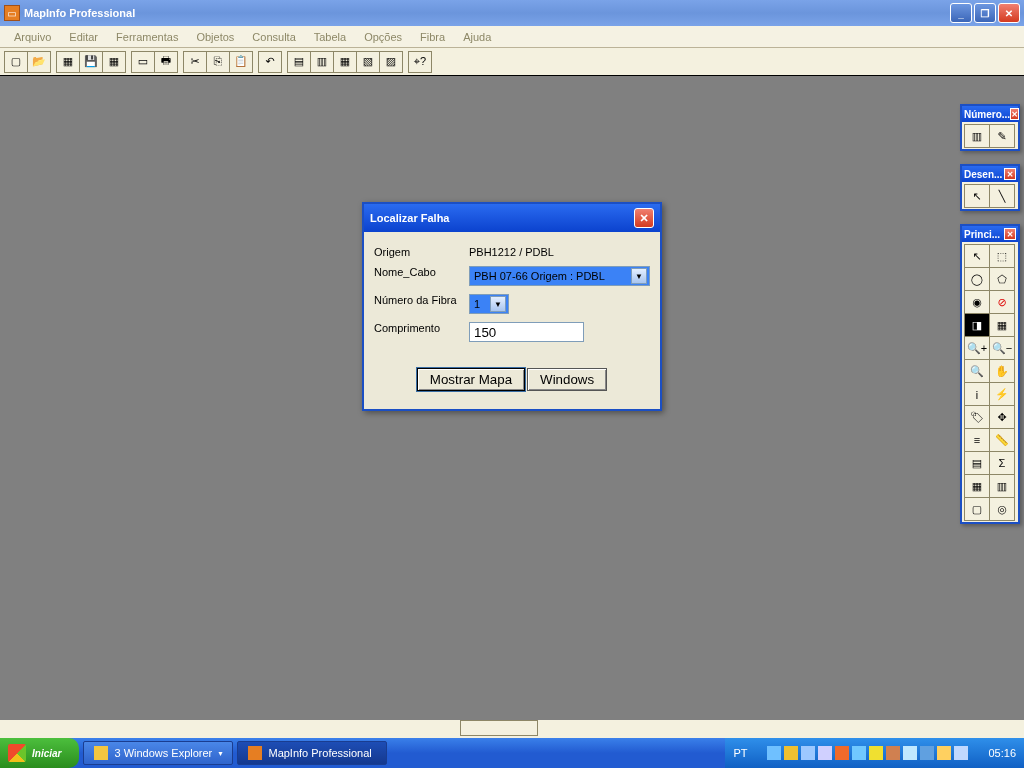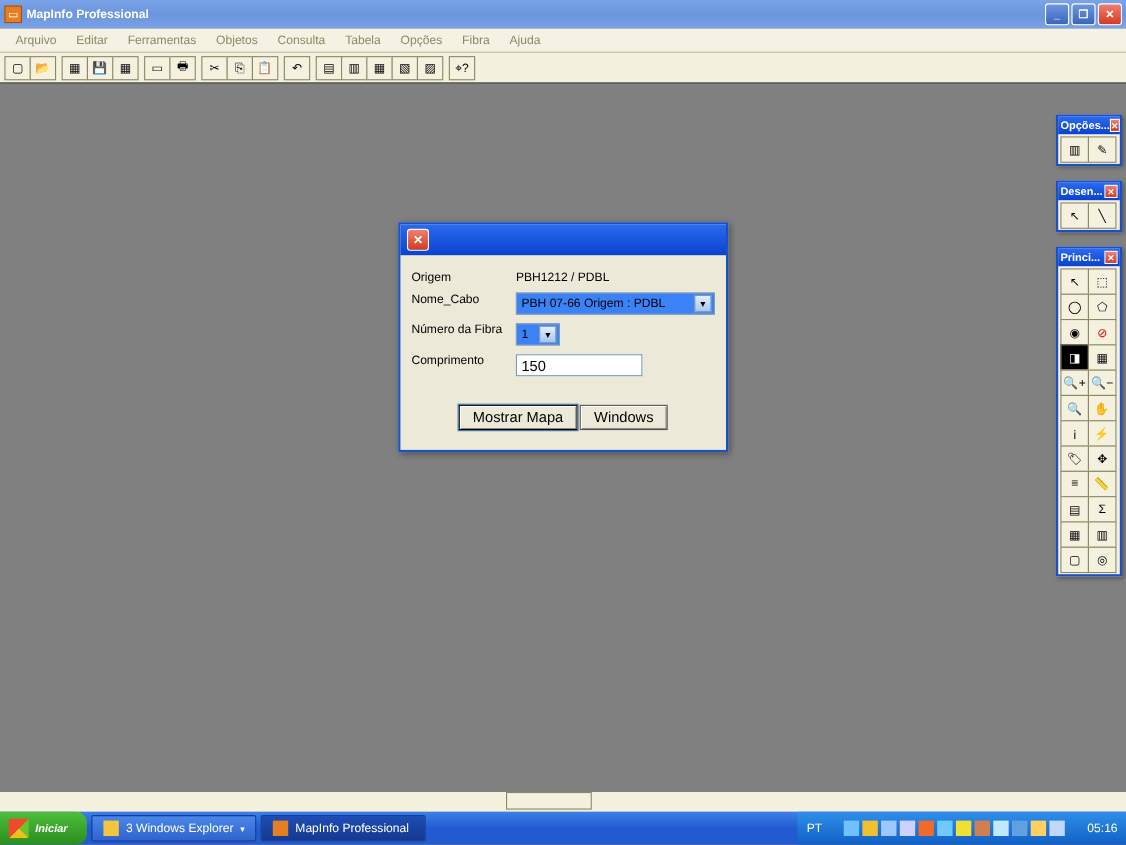--- a/index.html
+++ b/index.html
@@ -295,20 +295,21 @@
     <div class="tb-btn">▧</div>
     <div class="tb-btn">▨</div>
     <div class="tb-sep"></div>
     <div class="tb-btn">⌖?</div>
   </div>
 
 <div class="workspace"></div>
 
 <div class="dialog">
   <div class="dlg-title">
+    <span>Localizar Falha</span>
     <div class="dlg-close">✕</div>
   </div>
   <div class="dlg-body">
     <div class="fld-row">
       <label>Origem</label>
       <span class="static">PBH1212 / PDBL</span>
     </div>
     <div class="fld-row">
       <label>Nome_Cabo</label>
       <div class="combo">
@@ -330,21 +331,21 @@
     <div class="dlg-buttons">
       <button class="dlg-btn default">Mostrar Mapa</button>
       <button class="dlg-btn">Windows</button>
     </div>
   </div>
 </div>
 
 <div id="palettes">
     <div class="palette" style="top: 104px;">
       <div class="pal-title">
-        <span>Opções...</span>
+        <span>Número...</span>
         <span class="pal-close">✕</span>
       </div>
       <div class="pal-body">
         <div class="pal-btn">▥</div>
         <div class="pal-btn">✎</div>
       </div>
     </div>
     <div class="palette" style="top: 164px;">
       <div class="pal-title">
         <span>Desen...</span>

